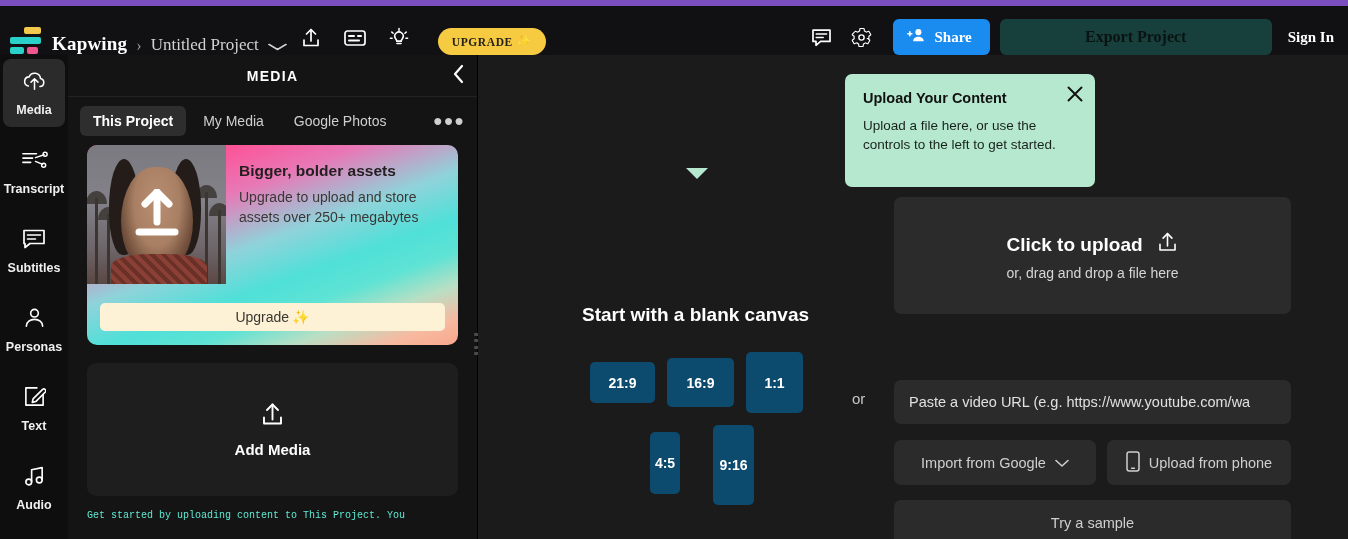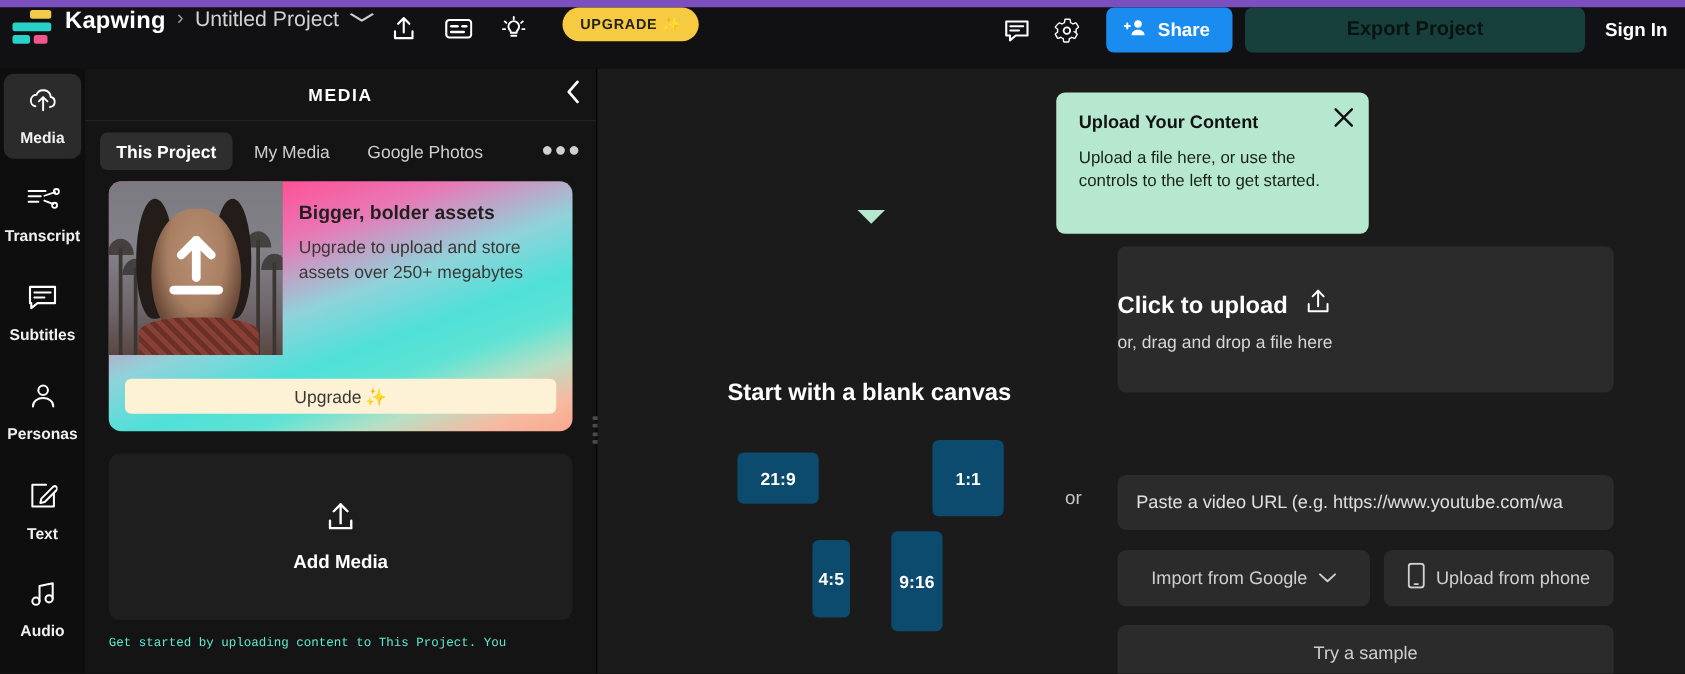--- a/index.html
+++ b/index.html
@@ -15,21 +15,21 @@
   
   .purple-strip {
     position: absolute; top: 0; left: 0; width: 1348px; height: 6px;
     background: #7c4fc0;
   }
 
   
   .header {
     position: absolute; top: 6px; left: 0; width: 1348px; height: 49px;
     background: #111113;
-    display: flex; align-items: flex-start;
+    display: flex; align-items: flex-end; font-family: Liberation Serif, serif;
   }
   .logo-wrap {
     width: 34px; height: 30px; margin-left: 10px; margin-right: 8px;
     display: flex; flex-direction: column; justify-content: center; gap: 3px;
   }
   .logo-row { display: flex; gap: 3px; height: 7px; }
   .bar-yellow { background: #f2c94c; }
   .bar-cyan   { background: #2ad1c9; }
   .bar-pink   { background: #f2568f; }
 
@@ -255,21 +255,21 @@
 
   .or-text {
     position: absolute; left: 374px; top: 335px;
     font-size: 15px; color: #c8c8c8;
   }
 
   
   .upload-box {
     position: absolute; left: 416px; top: 142px; width: 397px; height: 117px;
     background: #2b2b2b; border-radius: 7px;
-    display: flex; flex-direction: column; align-items: flex-start;
+    display: flex; flex-direction: column; align-items: center;
     justify-content: center; cursor: pointer;
   }
   .upload-main {
     display: flex; align-items: center; gap: 13px;
     font-size: 19px; font-weight: bold; color: #fff; margin-bottom: 6px;
   }
   .upload-sub { font-size: 14px; color: #d6d6d6; }
 
   .url-input {
     position: absolute; left: 416px; top: 325px; width: 397px; height: 44px;
@@ -523,20 +523,21 @@
       <div class="tooltip-close">
         <svg width="18" height="18" viewBox="0 0 18 18" fill="none">
             <path d="M2.5 2.5 L15.5 15.5 M15.5 2.5 L2.5 15.5" stroke="#111" stroke-width="1.9" stroke-linecap="round"></path>
           </svg>
       </div>
     </div>
     <div class="tooltip-arrow"></div>
 
     <div class="blank-title">Start with a blank canvas</div>
     <div class="ratio-btn r219">21:9</div>
+    <div class="ratio-btn r169">16:9</div>
     <div class="ratio-btn r11">1:1</div>
     <div class="ratio-btn r45">4:5</div>
     <div class="ratio-btn r916">9:16</div>
 
     <div class="or-text">or</div>
 
     <div class="upload-box">
       <div class="upload-main">
         <span>Click to upload</span>
         <span>

